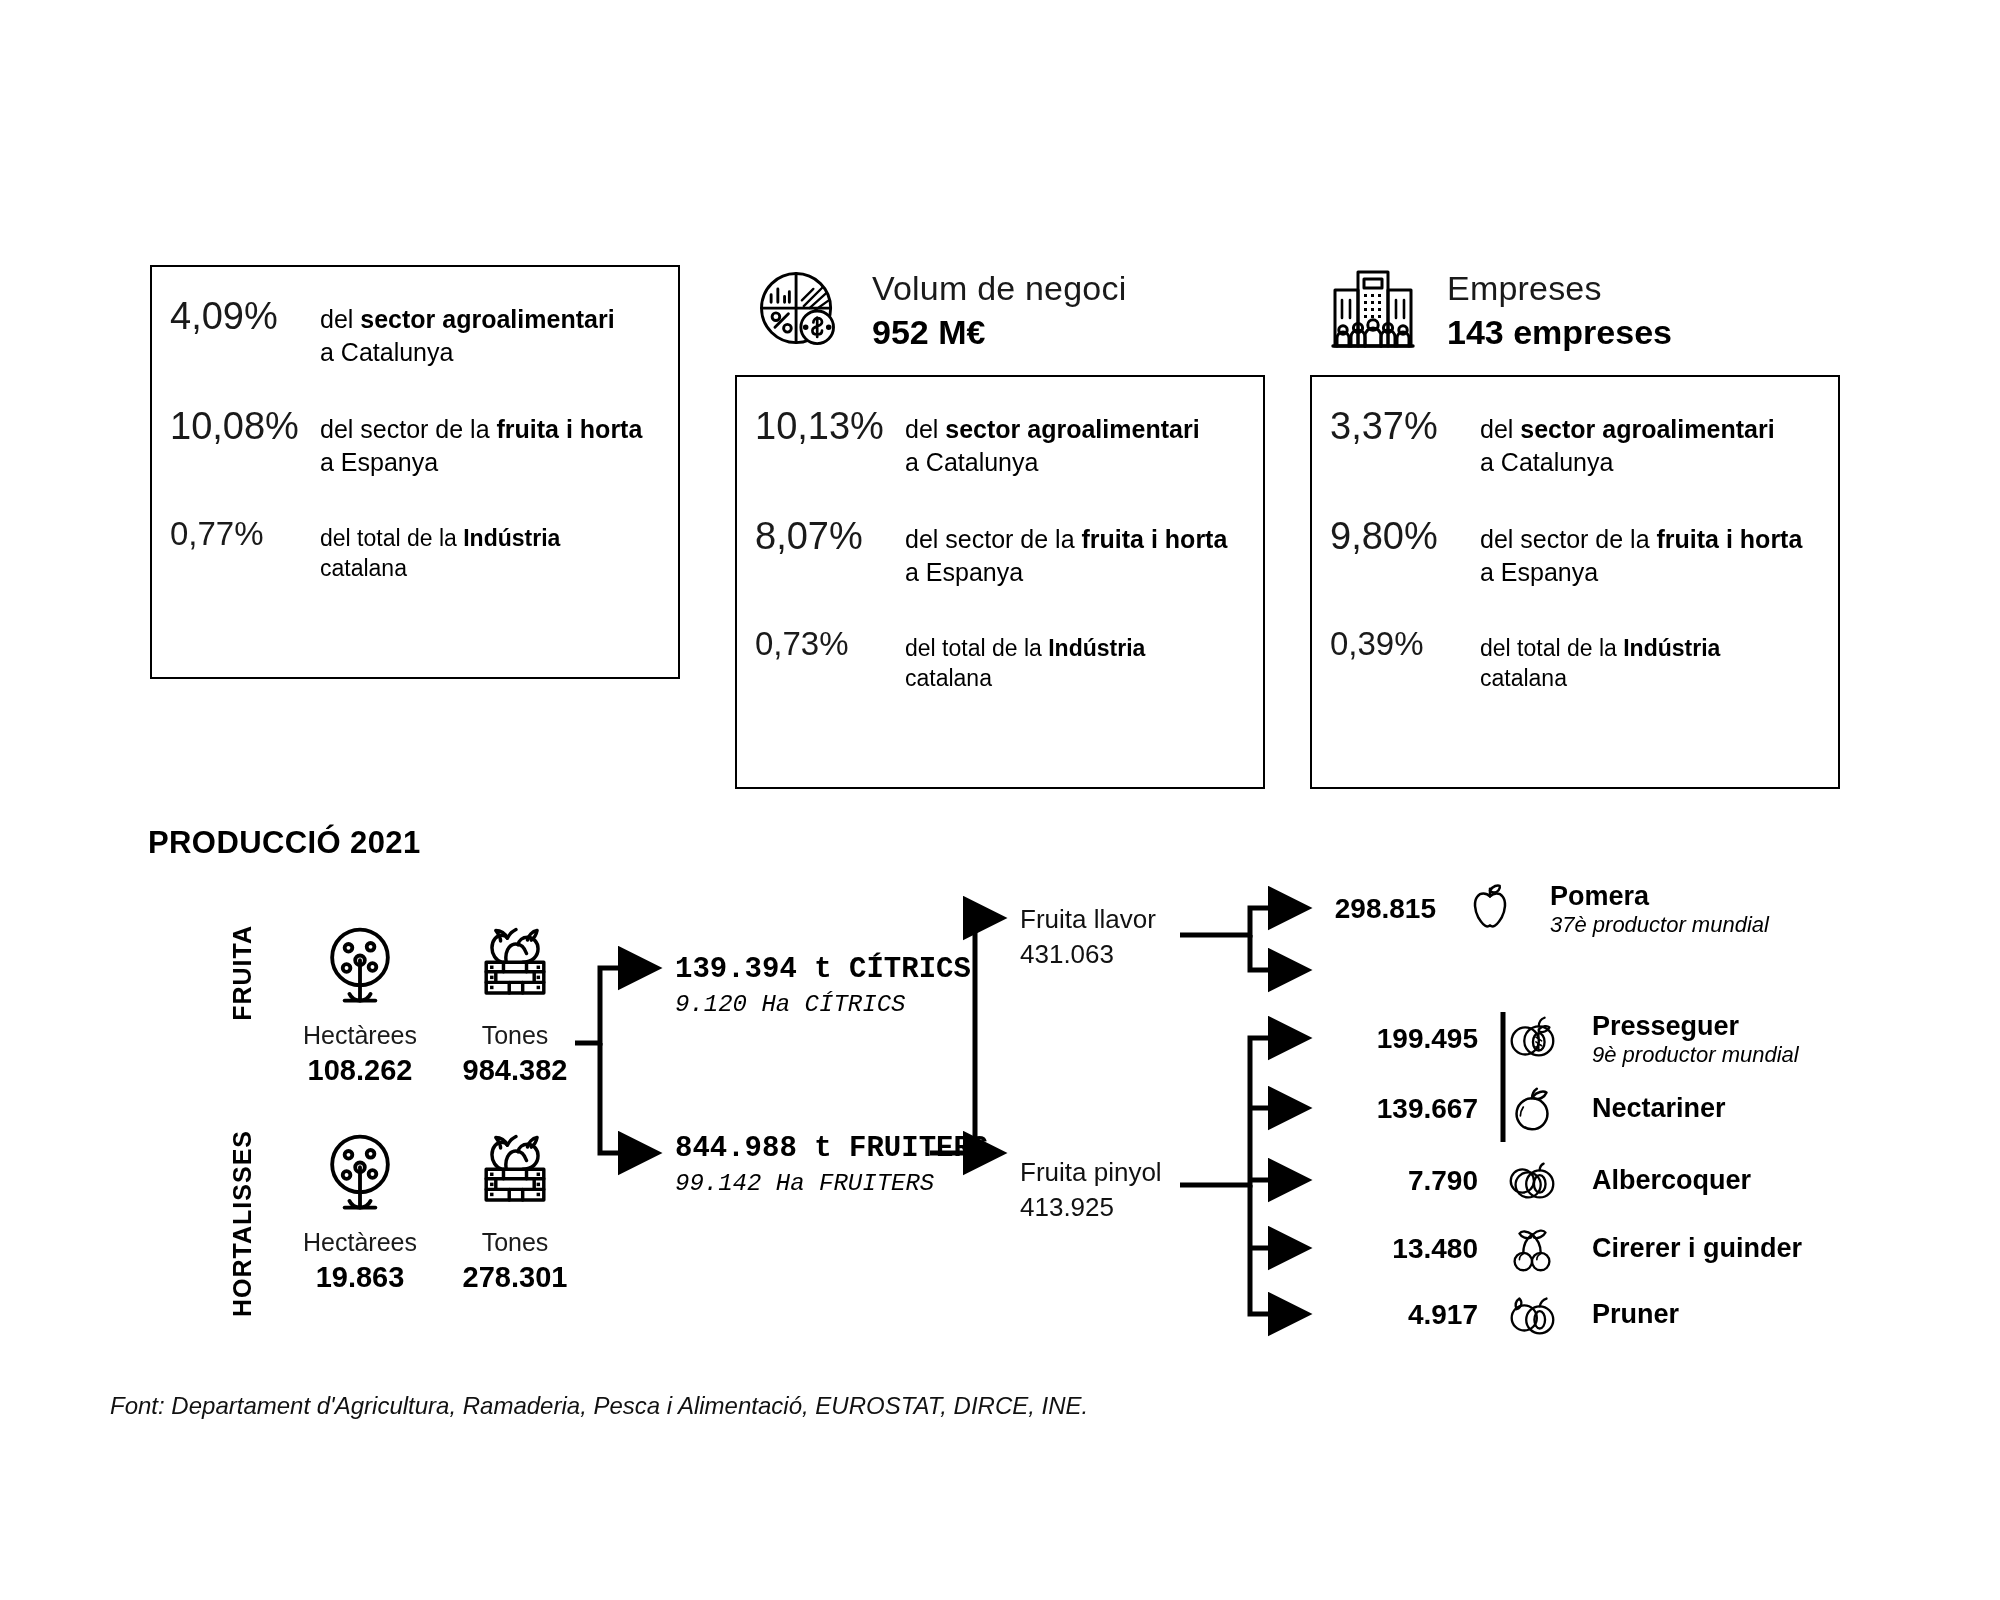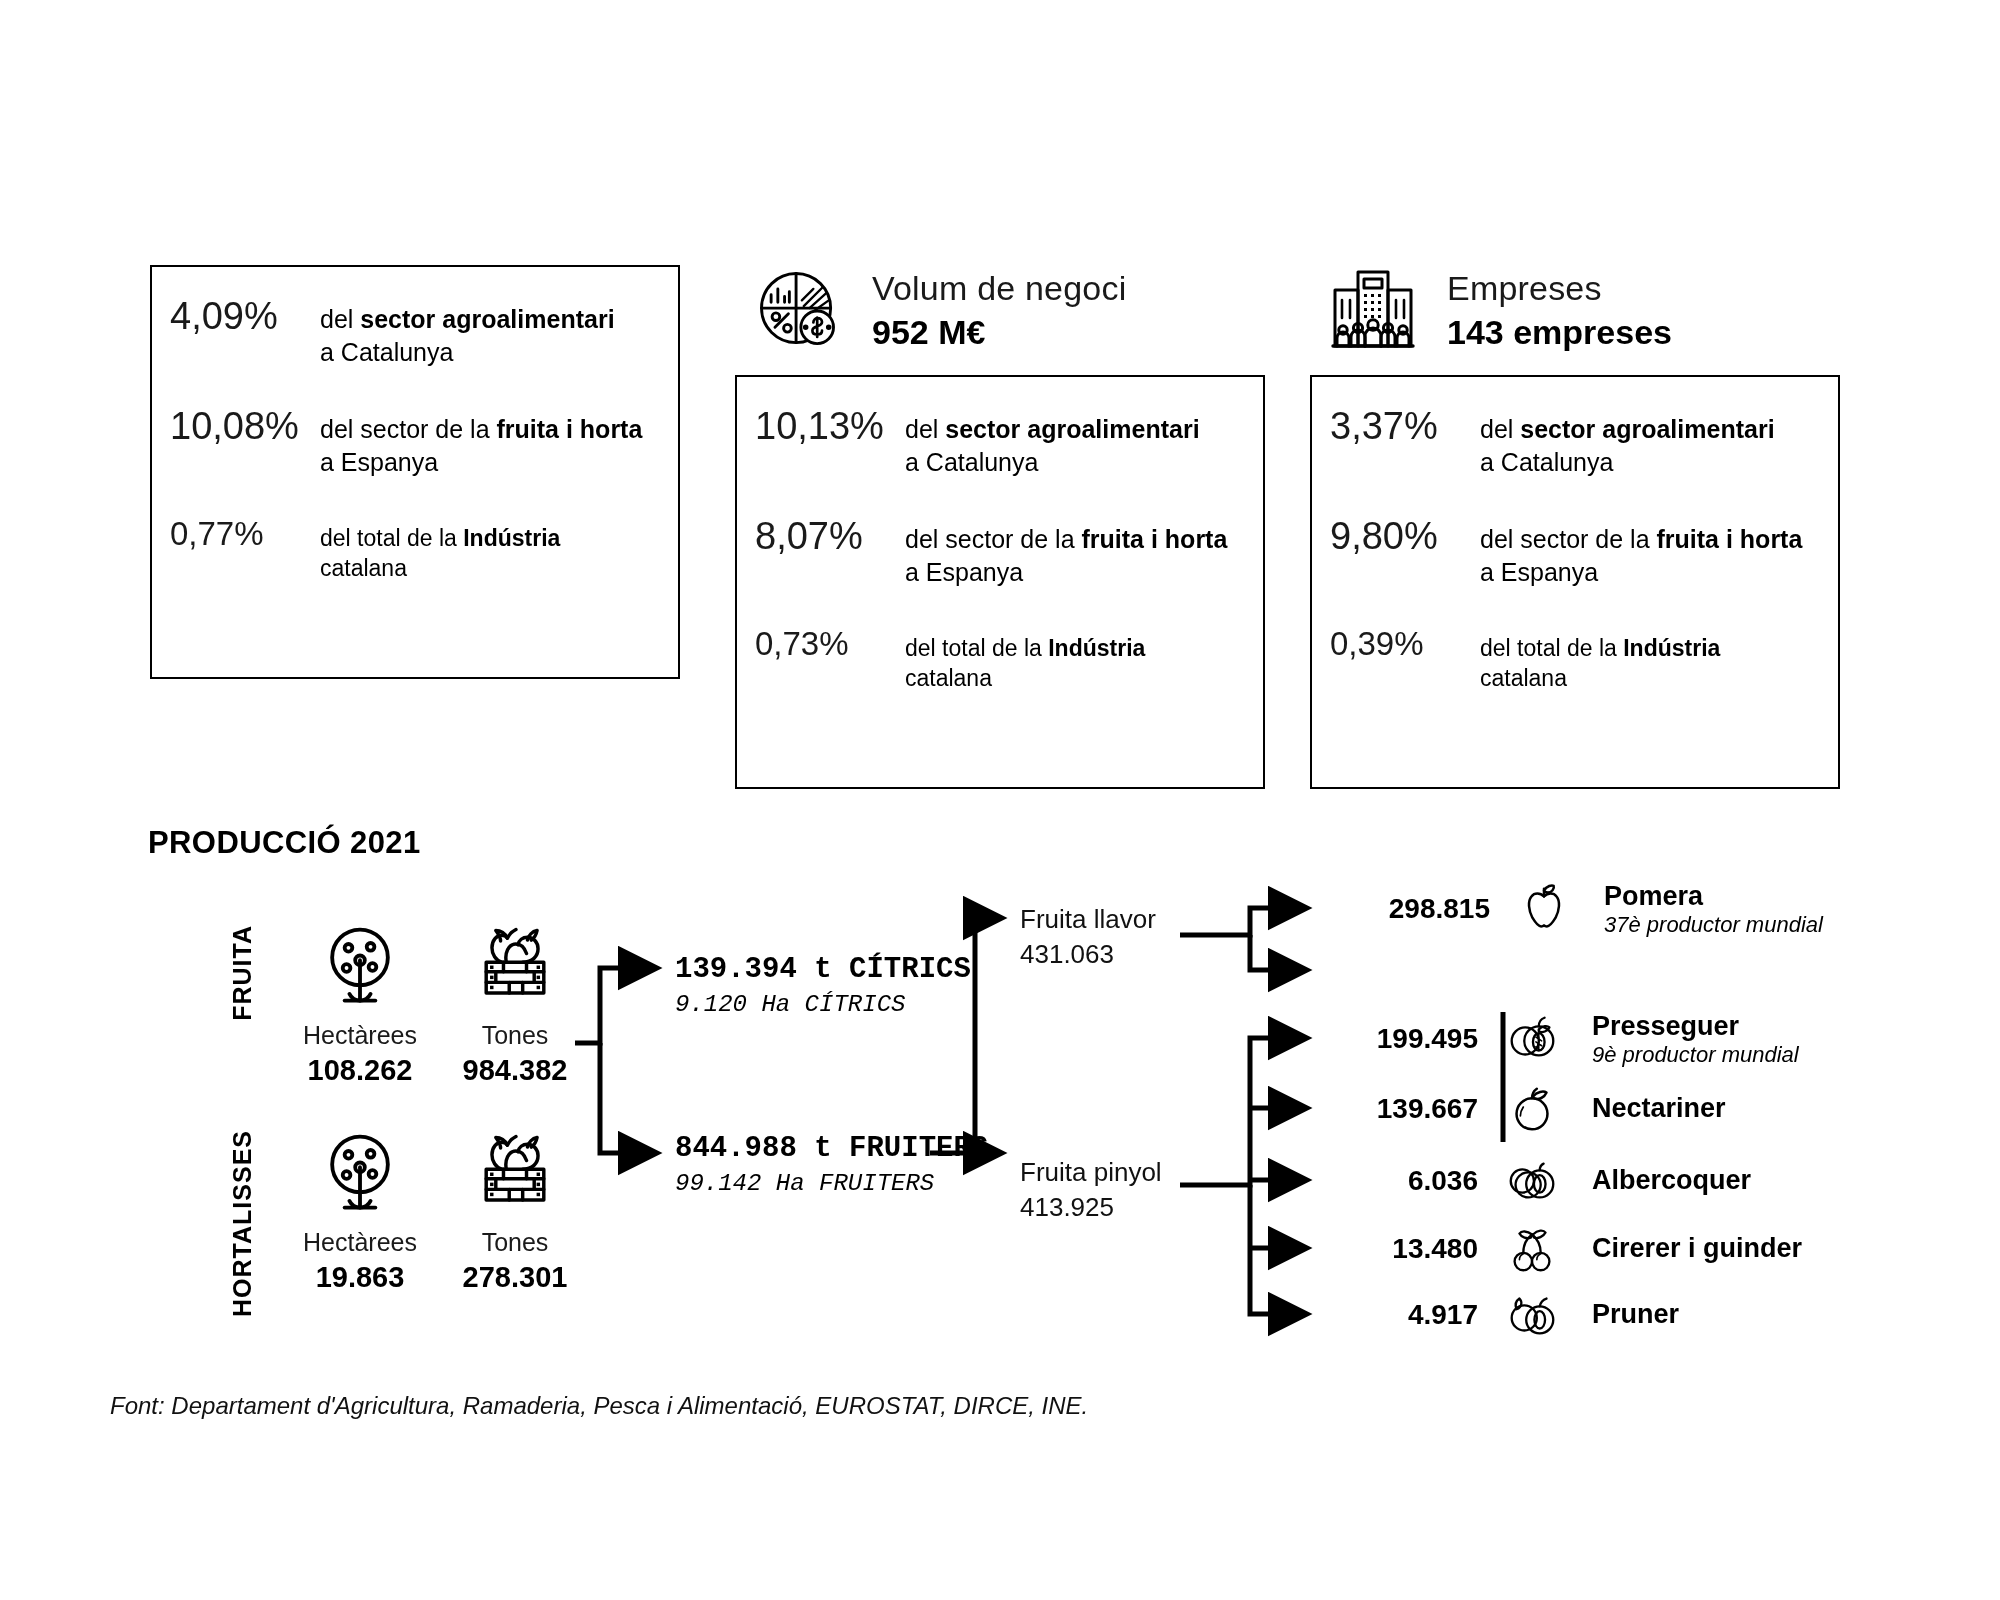--- a/index.html
+++ b/index.html
@@ -85,21 +85,21 @@
   .n-pinyol{left:1020px;top:295px;}
 
   
   .fruitrow{position:absolute;display:flex;align-items:center;height:62px;}
   .fruitrow .val{font-size:28px;font-weight:bold;width:148px;text-align:right;}
   .fruitrow .fico{width:76px;display:flex;align-items:center;justify-content:center;margin-left:16px;}
   .fruitrow .nm{margin-left:22px;line-height:1.16;}
   .fruitrow .nm .t{font-size:27px;font-weight:bold;white-space:nowrap;}
   .fruitrow .nm .r{font-size:22px;font-style:italic;white-space:nowrap;}
 
-  .fl0{left:1342px;top:18px;}
+  .fl0{left:1288px;top:18px;}
   .fl1{left:1330px;top:80px;}
   .fl2{left:1330px;top:148px;}
   .fl3{left:1330px;top:218px;}
   .fl4{left:1330px;top:290px;}
   .fl5{left:1330px;top:358px;}
   .fl6{left:1330px;top:424px;}
 
   .lines{position:absolute;left:0;top:0;width:2000px;height:520px;pointer-events:none;}
 
   
@@ -407,21 +407,21 @@
           <path d="M21 28c-2 3-3 6-3 9" stroke-width="1.8"></path>
         </svg>
       </div>
       <div class="nm">
         <div class="t">Nectariner</div>
         <div class="r"></div>
       </div>
     </div>
 
     <div class="fruitrow fl4">
-      <div class="val">6.036</div>
+      <div class="val">7.790</div>
       <div class="fico">
         <svg viewBox="0 0 60 60" width="58" height="58" fill="none" stroke="#000" stroke-width="2.4" stroke-linecap="round" stroke-linejoin="round">
           <circle cx="20" cy="30" r="12"></circle>
           <circle cx="26" cy="34" r="13"></circle>
           <circle cx="38" cy="33" r="14"></circle>
           <ellipse cx="38" cy="33" rx="6" ry="9"></ellipse>
           <path d="M38 19c0-4 2-6 4-7"></path>
         </svg>
       </div>
       <div class="nm">

